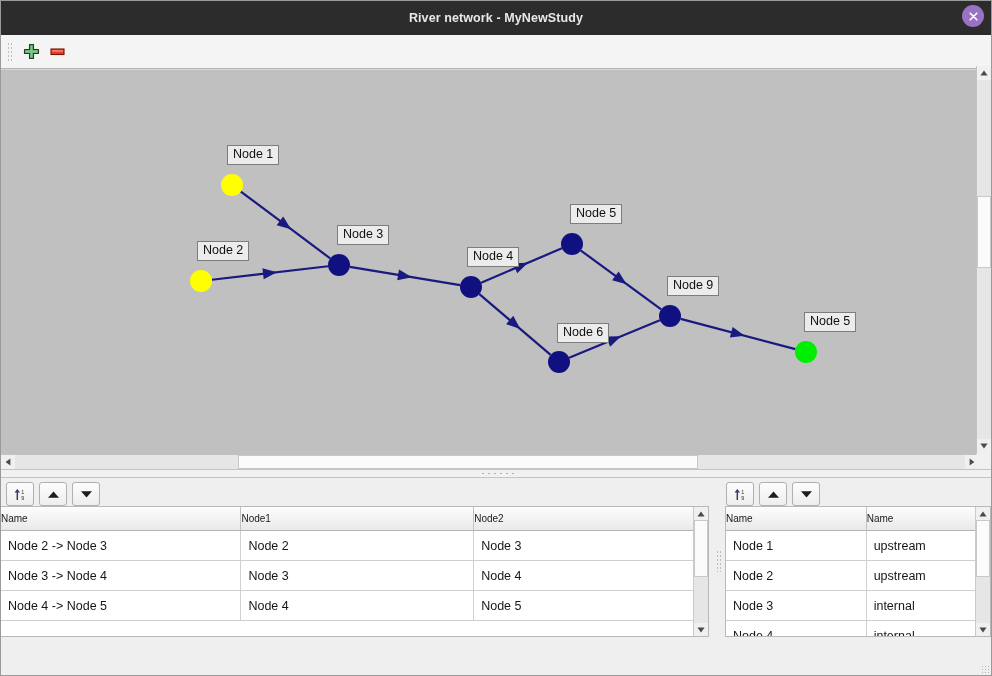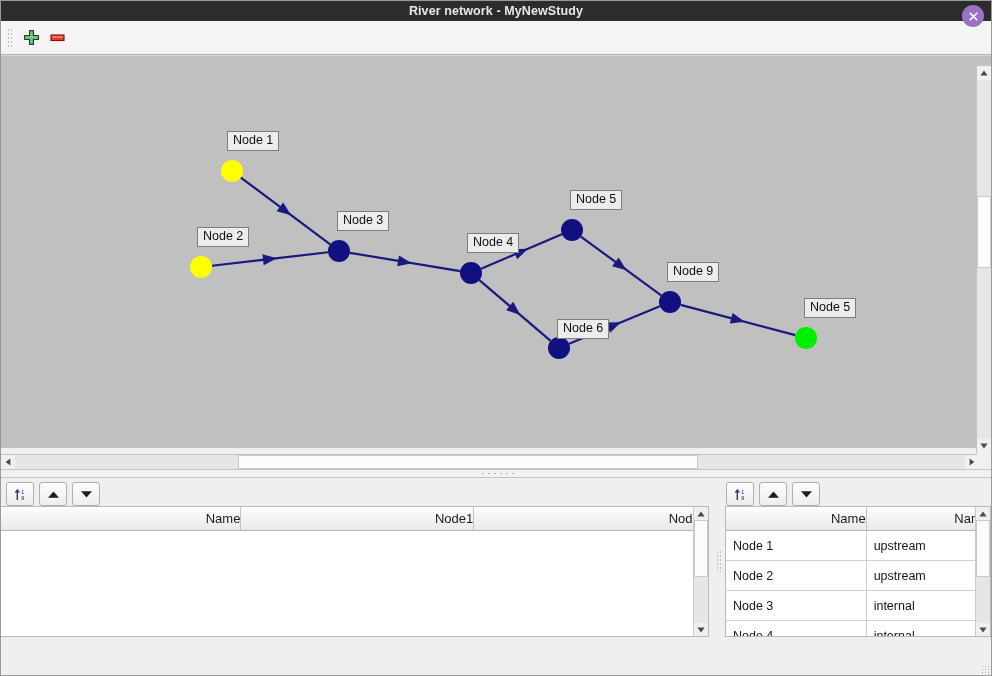--- a/index.html
+++ b/index.html
@@ -17,21 +17,21 @@
     height: 676px;
     background: #f0f0f0;
     overflow: hidden;
     box-sizing: border-box;
     border: 1px solid #9a9a9a;
   }
 
   
   .titlebar {
     position: relative;
-    height: 20px;
+    height: 34px;
     background: #2c2c2c;
     display: flex;
     align-items: center;
     justify-content: center;
   }
   .titlebar-text {
     color: #e8e8e8;
     font-size: 12.5px;
     letter-spacing: 0.1px;
     font-weight: bold;
@@ -234,22 +234,22 @@
     width: 100%;
     font-size: 12.5px;
     color: #161616;
   }
   table.grid th {
     background: linear-gradient(#fdfdfd, #e9e9e9);
     border-right: 1px solid #c3c3c3;
     border-bottom: 1px solid #b5b5b5;
     font-weight: normal;
     height: 23px;
-    text-align: right;
-    font-size: 13px;
+    text-align: left;
+    font-size: 10px;
     color: #1a1a1a;
     padding: 0;
   }
   table.grid td {
     border-right: 1px solid #cfcfcf;
     border-bottom: 1px solid #cfcfcf;
     height: 29px;
     padding: 0 0 0 7px;
     background: #ffffff;
     white-space: nowrap;
@@ -350,21 +350,21 @@
           <circle cx="669" cy="246" r="11" fill="#101080"></circle>
           <circle cx="805" cy="282" r="11" fill="#00ee00"></circle>
         </g>
     </svg>
     <div id="labels-layer">
         <div class="node-label" style="left: 226px; top: 75px;">Node 1</div>
         <div class="node-label" style="left: 196px; top: 171px;">Node 2</div>
         <div class="node-label" style="left: 336px; top: 155px;">Node 3</div>
         <div class="node-label" style="left: 466px; top: 177px;">Node 4</div>
         <div class="node-label" style="left: 569px; top: 134px;">Node 5</div>
-        <div class="node-label" style="left: 556px; top: 263px;">Node 6</div>
+        <div class="node-label" style="left: 556px; top: 253px;">Node 6</div>
         <div class="node-label" style="left: 666px; top: 206px;">Node 9</div>
         <div class="node-label" style="left: 803px; top: 242px;">Node 5</div>
       </div>
   </div>
 
   <div class="vscroll-graph">
     <div class="sb-arrow" style="left:0;top:0;width:14px;height:14px;">
       <svg width="8" height="6" viewBox="0 0 8 6">
           <path d="M4 0.6 L7.6 5.4 H0.4 Z" fill="#4a4a4a"></path>
         </svg>
@@ -429,20 +429,35 @@
               <col style="width:229px">
             </colgroup>
           <thead>
               <tr id="reaches-head">
                 <th>Name</th>
                 <th>Node1</th>
                 <th>Node2</th>
               </tr>
             </thead>
           <tbody id="reaches-body">
+              <tr>
+                <td>Node 2 -&gt; Node 3</td>
+                <td>Node 2</td>
+                <td>Node 3</td>
+              </tr>
+              <tr>
+                <td>Node 3 -&gt; Node 4</td>
+                <td>Node 3</td>
+                <td>Node 4</td>
+              </tr>
+              <tr>
+                <td>Node 4 -&gt; Node 5</td>
+                <td>Node 4</td>
+                <td>Node 5</td>
+              </tr>
             </tbody>
         </table>
         <div class="grid-vscroll">
           <div class="sb-arrow" style="left:0;top:0;width:14px;height:13px;">
             <svg width="8" height="6" viewBox="0 0 8 6">
                 <path d="M4 0.6 L7.6 5.4 H0.4 Z" fill="#4a4a4a"></path>
               </svg>
           </div>
           <div class="sb-track" style="left:0;top:13px;width:14px;height:103px;"></div>
           <div class="sb-thumb" style="left:0;top:13px;width:14px;height:57px;"></div>

